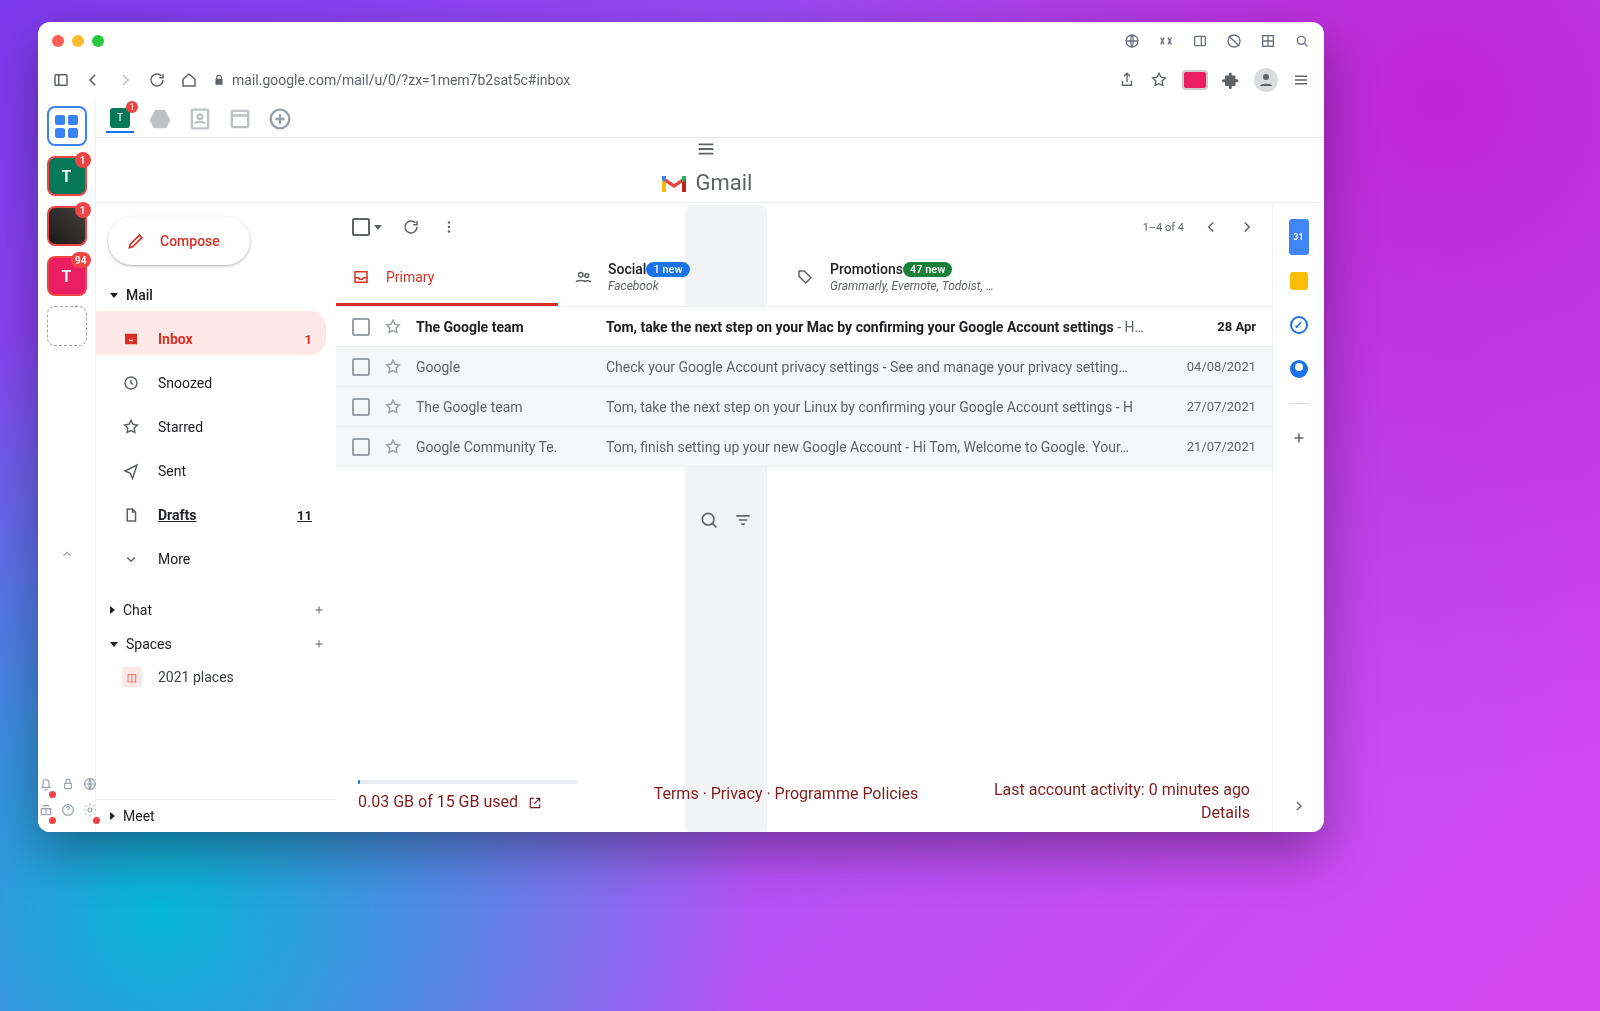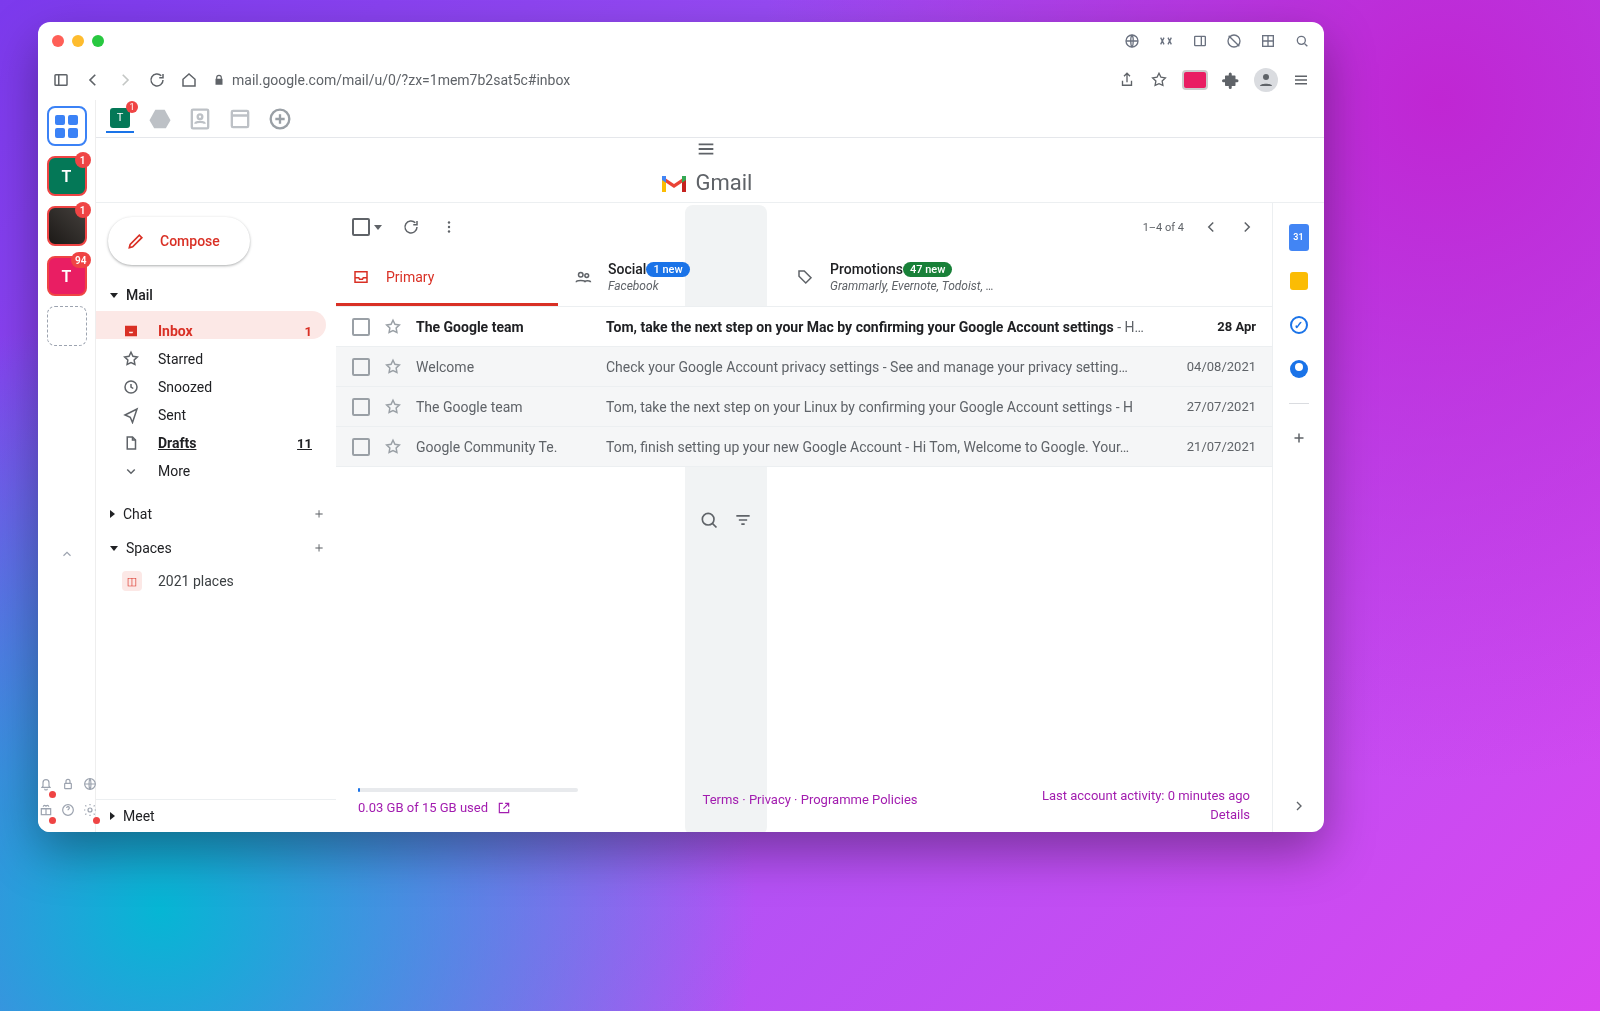--- a/index.html
+++ b/index.html
@@ -73,21 +73,21 @@
 .hdr-icons svg{width:22px;height:22px;}
 .avatar-top{ width:32px;height:32px;background:#047857;border-radius:50%;color:#fff;display:flex;align-items:center;justify-content:center;font-size:15px;margin-left:12px;}
 
 .gmail-body{ flex:1; display:flex; min-height:0; border-top:1px solid #eceff1; }
 .sidebar{ width:240px; background:#fff; padding-top:10px; display:flex; flex-direction:column; }
 .compose-btn{ margin:4px 8px 14px 12px; width:142px; height:48px; border:none; background:#fff; box-shadow:0 1px 3px rgba(60,64,67,.3),0 1px 2px rgba(60,64,67,.15); border-radius:24px; display:flex; align-items:center; gap:14px; padding-left:18px; color:#d93025; font-size:14px; font-weight:500; cursor:pointer;}
 .compose-btn svg{width:20px;height:20px;}
 .section-hdr{ display:flex; align-items:center; gap:8px; padding:8px 10px 8px 14px; font-size:14px; color:#202124; cursor:pointer;}
 .section-hdr.bold{font-weight:500;}
 .section-hdr .plus{ margin-left:auto; color:#5f6368;}
-.nav-item{ display:flex; align-items:center; gap:18px; height:28px; padding:12px 14px 0 26px; font-size:14px; color:#202124; border-radius:0 16px 16px 0; margin-right:10px; cursor:pointer;}
+.nav-item{ display:flex; align-items:center; gap:18px; height:44px; padding:12px 14px 0 26px; font-size:14px; color:#202124; border-radius:0 16px 16px 0; margin-right:10px; cursor:pointer;}
 .nav-item.active{ background:#fce8e6; color:#d93025; font-weight:700;}
 .nav-item.active svg{color:#d93025;}
 .nav-item .count{ margin-left:auto; font-size:13px;}
 .nav-item.bold{font-weight:700;text-decoration:underline;}
 .nav-item svg{width:18px;height:18px;color:#5f6368;flex:none;}
 .space-item{ display:flex; align-items:center; gap:16px; padding:6px 14px 6px 26px; font-size:14px; color:#3c4043;}
 .space-ico{ width:20px;height:20px;background:#fce8e6;border-radius:4px; display:flex;align-items:center;justify-content:center;color:#d93025;font-size:11px;}
 
 .maillist{ flex:1; min-width:0; display:flex; flex-direction:column; }
 .toolbar{ height:48px; display:flex; align-items:center; padding:0 16px; gap:20px; color:#5f6368;}
@@ -113,30 +113,30 @@
 .email-row .sender{ width:176px; white-space:nowrap; overflow:hidden; text-overflow:ellipsis; }
 .email-row.unread .sender,.email-row.unread .subject{font-weight:700;color:#202124;}
 .email-row.read .sender,.email-row.read .subject{color:#5f6368;}
 .email-row .subject-line{ flex:1; white-space:nowrap; overflow:hidden; text-overflow:ellipsis; }
 .email-row .subject{color:#202124;}
 .email-row .snippet{color:#5f6368;}
 .email-row .date{ width:90px; text-align:right; font-size:13px;}
 .email-row.unread .date{font-weight:700;color:#202124;}
 .email-row.read .date{color:#5f6368;}
 
-.footer{ margin-top:auto; padding:18px 22px 10px; font-size:13px; color:#a21caf;}
+.footer{ margin-top:auto; padding:18px 22px 10px; font-size:16px; color:#7f1d1d;}
 .footer .bar{width:220px;height:4px;background:#e8eaed;border-radius:2px;margin-bottom:8px;}
 .footer .bar span{display:block;width:2px;height:100%;background:#1a73e8;border-radius:2px;}
 .footer-row{display:flex; align-items:flex-start;}
 .footer-col{display:flex;flex-direction:column;gap:4px;align-items:flex-end;}
 .footer-center{flex:1;text-align:center;padding-top:4px;}
 
 .rightpanel{ width:52px; border-left:1px solid #eceff1; display:flex; flex-direction:column; align-items:center; gap:24px; padding-top:24px; color:#5f6368;}
 .rp-item{ width:20px;height:20px; display:flex;align-items:center;justify-content:center;}
-.rp-cal{width:20px;height:27px;background:#4285f4;border-radius:3px;color:#fff;font-size:9px;display:flex;align-items:center;justify-content:center;font-weight:600;}
+.rp-cal{width:20px;height:36px;background:#4285f4;border-radius:3px;color:#fff;font-size:9px;display:flex;align-items:center;justify-content:center;font-weight:600;}
 .rp-keep{width:18px;height:18px;background:#fbbc04;border-radius:3px;}
 .rp-tasks{width:18px;height:18px;border:2.5px solid #1a73e8;border-radius:50%;display:flex;align-items:center;justify-content:center;color:#1a73e8;font-size:11px;font-weight:700;}
 .rp-contacts{width:18px;height:18px;background:#1a73e8;border-radius:50%;position:relative;}
 .rp-contacts::after{content:"";position:absolute;top:3px;left:5px;width:8px;height:8px;background:#fff;border-radius:50%;}
 .rp-divider{width:20px;height:1px;background:#dadce0;}
 .rp-chevron{margin-top:auto;margin-bottom:14px;}
 
 .caret{display:inline-block;width:0;height:0;border-left:4px solid transparent;border-right:4px solid transparent;border-top:5px solid currentColor;}
 .caret-right{display:inline-block;width:0;height:0;border-top:4px solid transparent;border-bottom:4px solid transparent;border-left:5px solid currentColor;}
 </style>
@@ -377,30 +377,30 @@
             </div>
           <div class="nav-item active">
               <svg viewBox="0 0 24 24" fill="currentColor">
                 <path d="M4 5h16v14H4zM4 13h5l1 2h4l1-2h5"></path>
               </svg>
               <span>Inbox</span>
               <span class="count">1</span>
             </div>
           <div class="nav-item">
               <svg viewBox="0 0 24 24" fill="none" stroke="currentColor" stroke-width="2">
-                <path d="M12 3l2.6 5.3 5.9.9-4.3 4.2 1 5.8L12 16.9 6.8 19.2l1-5.8L3.5 9.2l5.9-.9z"></path>
-              </svg>
-              <span>Starred</span>
-            </div>
-          <div class="nav-item">
-              <svg viewBox="0 0 24 24" fill="none" stroke="currentColor" stroke-width="2">
                 <circle cx="12" cy="12" r="8"></circle>
                 <path d="M12 8v4l3 2"></path>
               </svg>
               <span>Snoozed</span>
+            </div>
+          <div class="nav-item">
+              <svg viewBox="0 0 24 24" fill="none" stroke="currentColor" stroke-width="2">
+                <path d="M12 3l2.6 5.3 5.9.9-4.3 4.2 1 5.8L12 16.9 6.8 19.2l1-5.8L3.5 9.2l5.9-.9z"></path>
+              </svg>
+              <span>Starred</span>
             </div>
           <div class="nav-item">
               <svg viewBox="0 0 24 24" fill="none" stroke="currentColor" stroke-width="2">
                 <path d="M4 12l16-8-6 18-3-7-7-3z"></path>
               </svg>
               <span>Sent</span>
             </div>
           <div class="nav-item bold">
               <svg viewBox="0 0 24 24" fill="none" stroke="currentColor" stroke-width="2">
                 <path d="M7 4h7l4 4v12H7z"></path>
@@ -505,21 +505,21 @@
                 </svg>
                 <div class="sender">The Google team</div>
                 <div class="subject-line"><span class="subject">Tom, take the next step on your Mac by confirming your Google Account settings</span><span class="snippet"> - H…</span></div>
                 <div class="date">28 Apr</div>
               </div>
               <div class="email-row read">
                 <div class="cb"></div>
                 <svg class="star" viewBox="0 0 24 24" fill="none" stroke="currentColor" stroke-width="2">
                   <path d="M12 3l2.6 5.3 5.9.9-4.3 4.2 1 5.8L12 16.9 6.8 19.2l1-5.8L3.5 9.2l5.9-.9z"></path>
                 </svg>
-                <div class="sender">Welcome</div>
+                <div class="sender">Google</div>
                 <div class="subject-line"><span class="subject">Check your Google Account privacy settings</span><span class="snippet"> - See and manage your privacy setting…</span></div>
                 <div class="date">04/08/2021</div>
               </div>
               <div class="email-row read">
                 <div class="cb"></div>
                 <svg class="star" viewBox="0 0 24 24" fill="none" stroke="currentColor" stroke-width="2">
                   <path d="M12 3l2.6 5.3 5.9.9-4.3 4.2 1 5.8L12 16.9 6.8 19.2l1-5.8L3.5 9.2l5.9-.9z"></path>
                 </svg>
                 <div class="sender">The Google team</div>
                 <div class="subject-line"><span class="subject">Tom, take the next step on your Linux by confirming your Google Account settings</span><span class="snippet"> - H</span></div>

